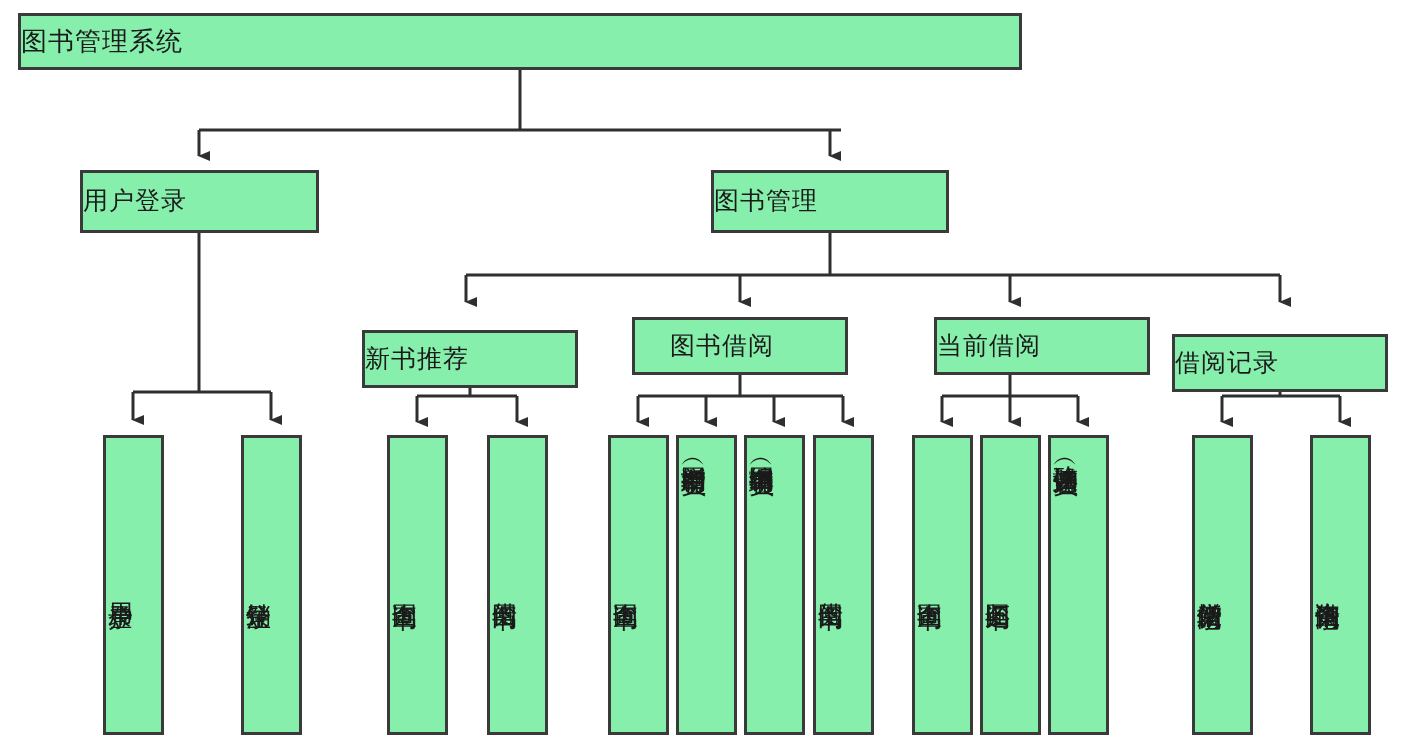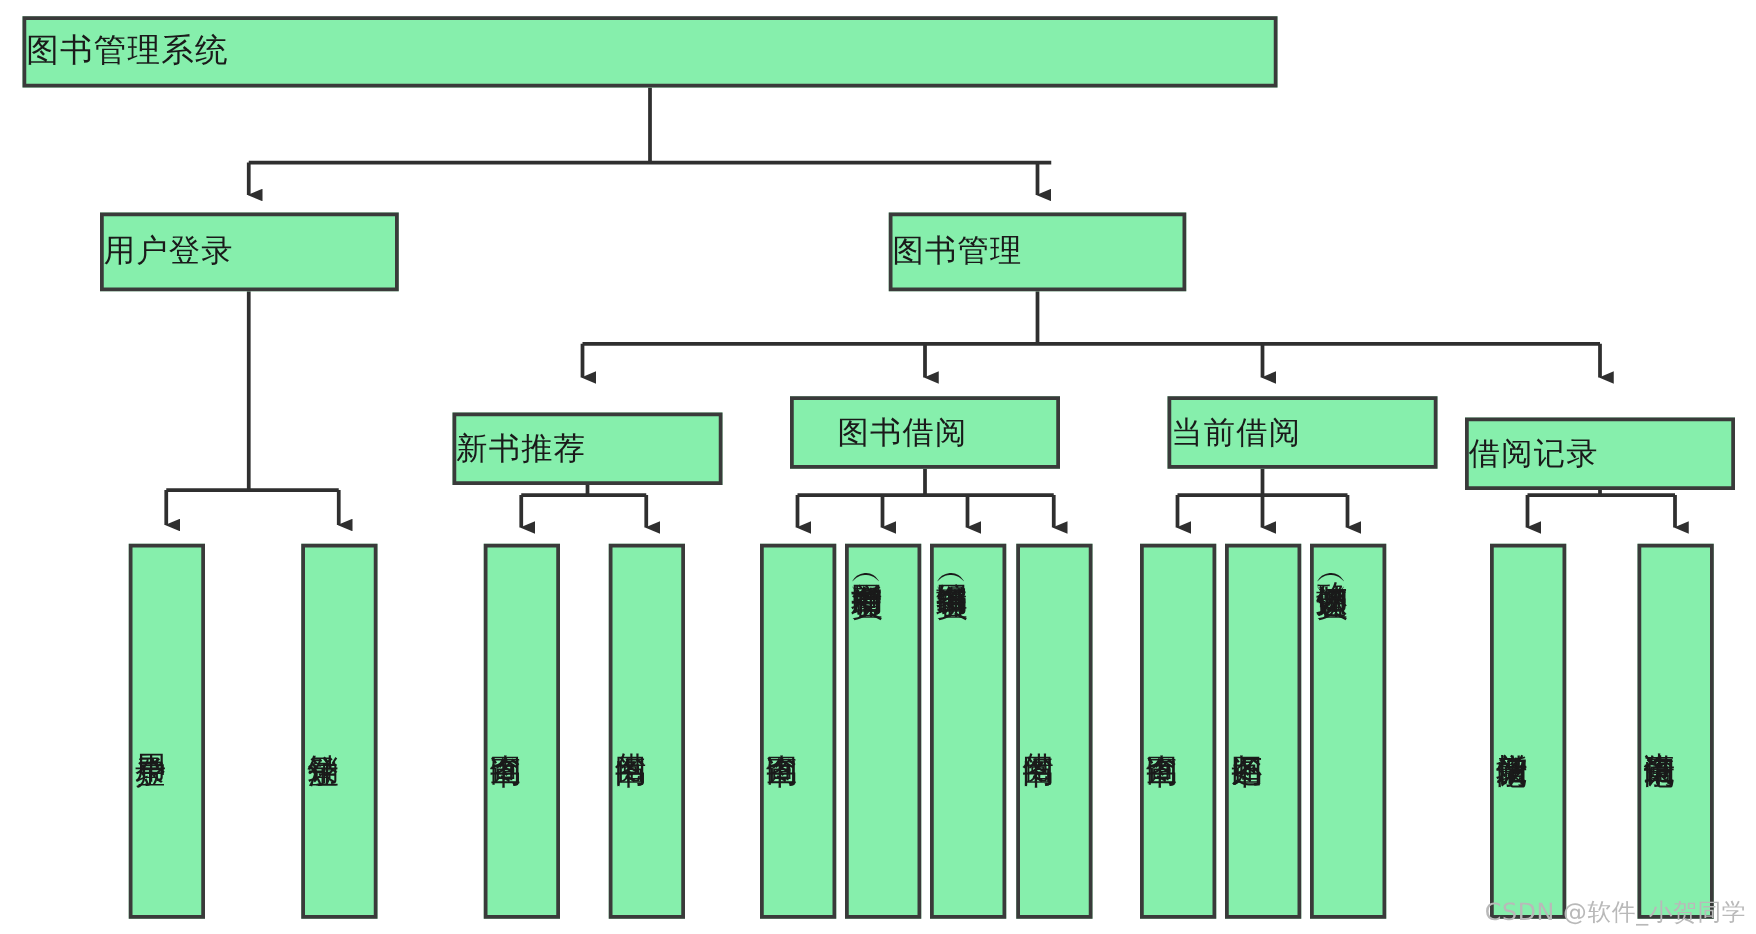--- a/index.html
+++ b/index.html
@@ -201,15 +201,14 @@
   </div>
 
   <div class="node vert centered" style="left:1192px; top:435px; width:61px; height:300px;">
     <span class="vtext">新增借阅记录</span>
   </div>
 
   <div class="node vert centered" style="left:1310px; top:435px; width:61px; height:300px;">
     <span class="vtext">查询借阅记录</span>
   </div>
 
-  <div class="watermark">CSDN @软件_小贺同学</div>
 
 </div>
 
 </body></html>

